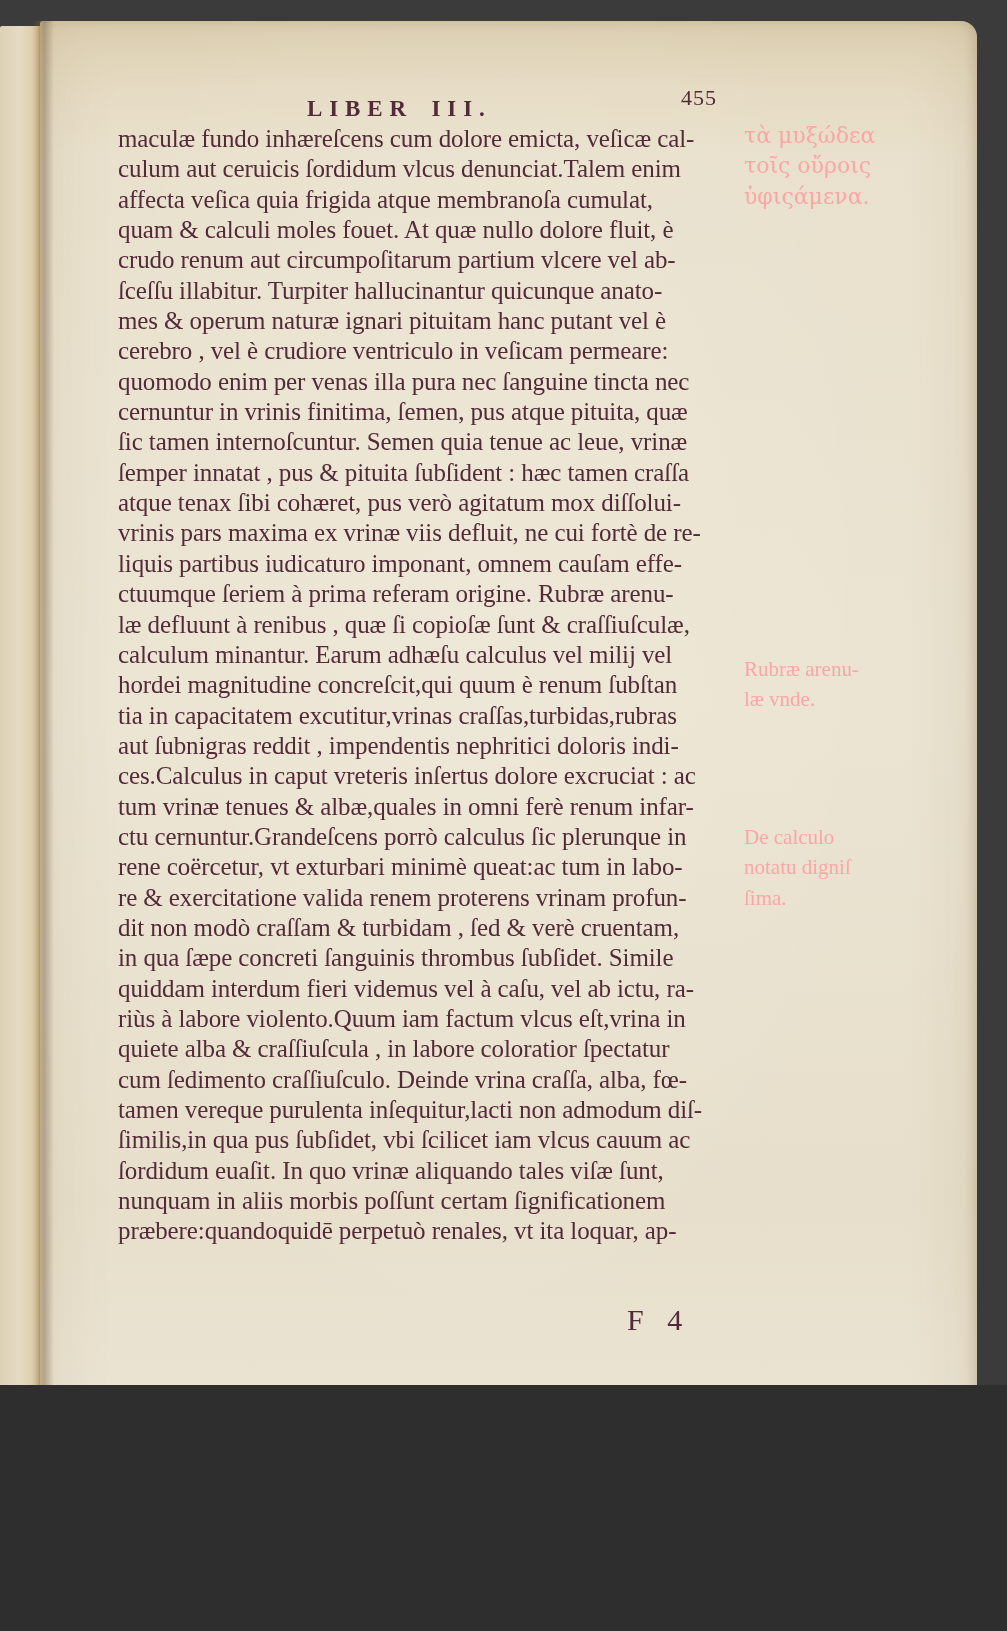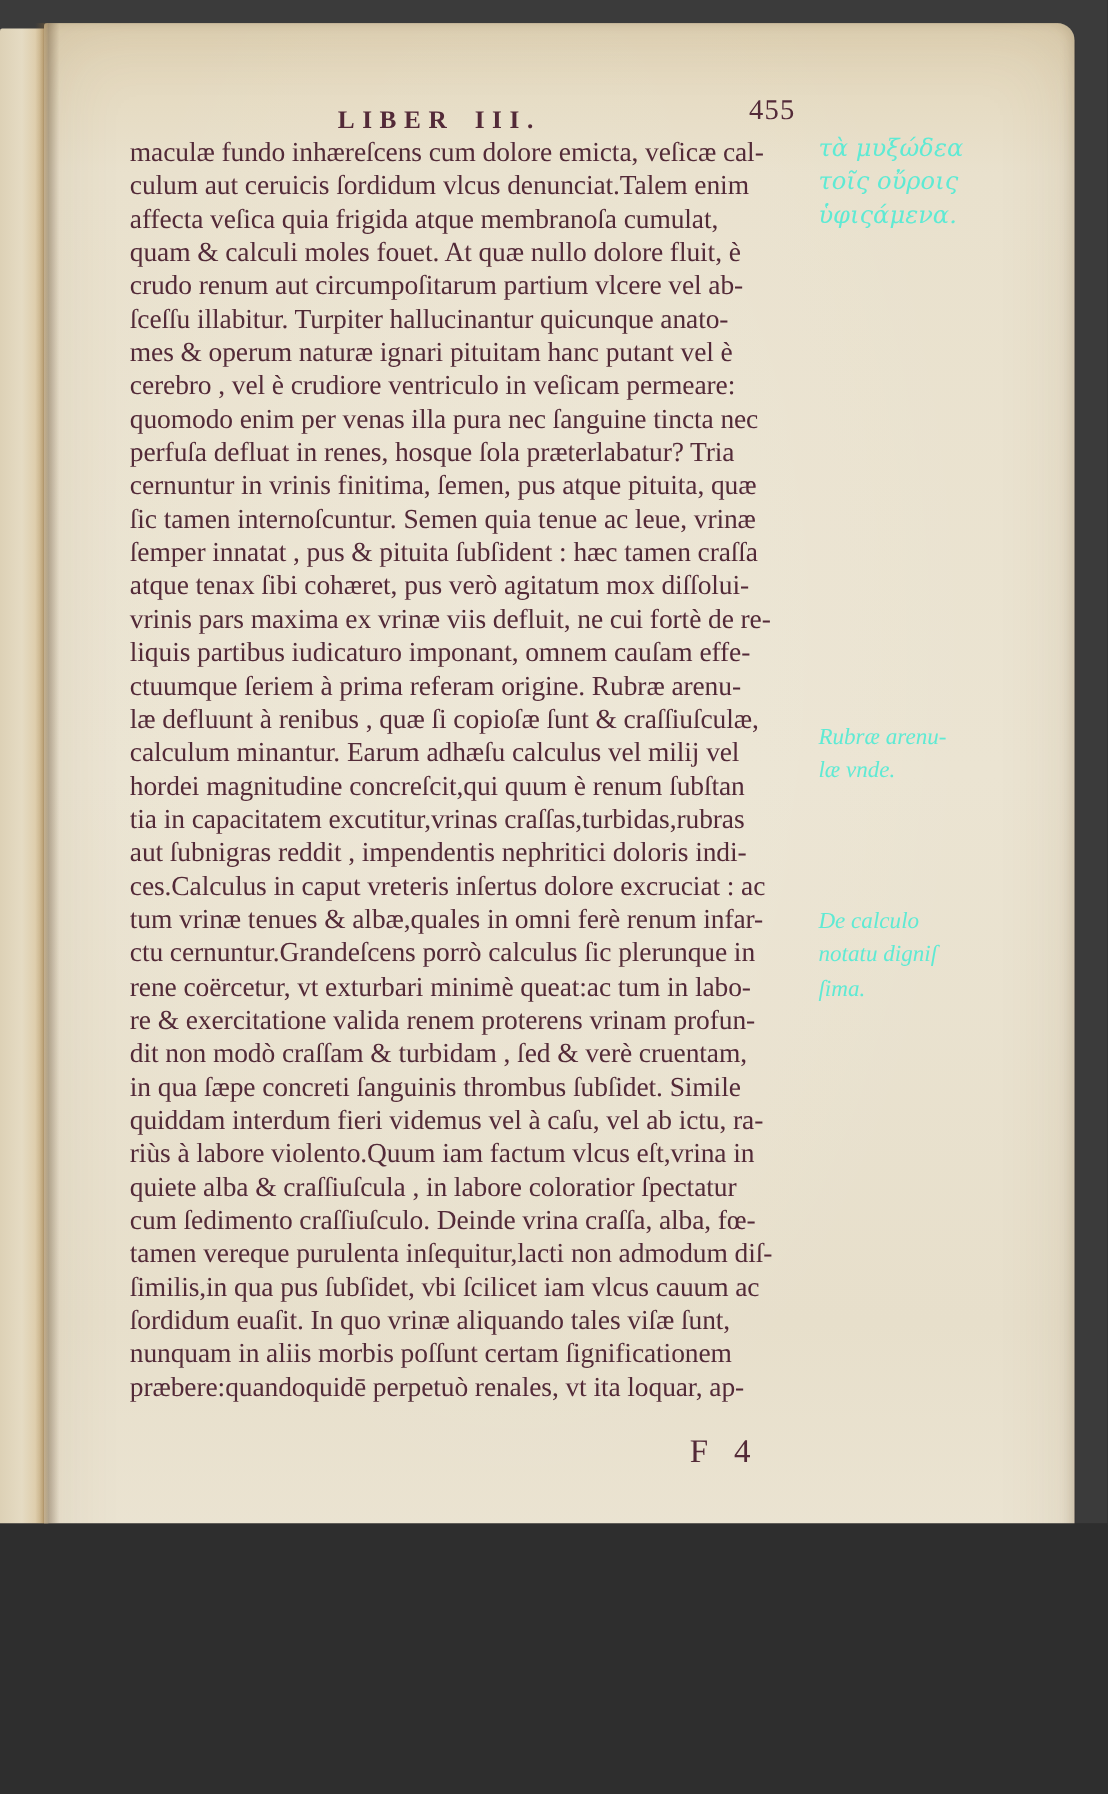--- a/index.html
+++ b/index.html
@@ -26,27 +26,27 @@
     position:absolute;left:32px;top:21px;width:22px;height:1510px;
     background:linear-gradient(90deg, rgba(100,70,30,0) 0%, rgba(140,105,55,.38) 42%, rgba(70,45,18,.30) 55%, rgba(140,105,55,0) 100%);
     pointer-events:none;
   }
   
   .ink{color:#532a38;}
   .running-title{
     position:absolute;left:307px;top:96px;font-size:23px;font-weight:bold;
     letter-spacing:.30em;word-spacing:.25em;white-space:nowrap;
   }
-  .page-number{position:absolute;left:681px;top:85px;font-size:26px;letter-spacing:1px;}
+  .page-number{position:absolute;left:681px;top:85px;font-size:22px;letter-spacing:1px;}
   .textblock{position:absolute;left:118px;top:124px;}
   .bodyline{
     height:30.35px;line-height:30.35px;font-size:25px;white-space:nowrap;
     letter-spacing:-0.1px;
   }
-  .margin-note{position:absolute;font-style:italic;color:#5eead4;}
+  .margin-note{position:absolute;color:#fca5a5;}
   .margin-note .line{height:30.35px;line-height:30.35px;white-space:nowrap;}
   .greek-note{left:744px;top:121px;font-size:22px;font-family:"DejaVu Serif",serif;}
   .note-rubrae{left:744px;top:640px;font-size:21px;margin-top:14px;}
   .note-calculo{left:744px;top:822px;font-size:21px;}
   .signature{
     position:absolute;left:627px;top:1303px;font-size:30px;word-spacing:16px;white-space:nowrap;
   }
   
   .footer-bar{
     position:absolute;left:0;top:1559px;width:1007px;height:72px;
@@ -83,21 +83,20 @@
   <div class="textblock ink">
       <div class="bodyline">maculæ fundo inhæreſcens cum dolore emicta, veſicæ cal-</div>
       <div class="bodyline">culum aut ceruicis ſordidum vlcus denunciat.Talem enim</div>
       <div class="bodyline">affecta veſica quia frigida atque membranoſa cumulat,</div>
       <div class="bodyline">quam &amp; calculi moles fouet.  At quæ nullo dolore fluit, è</div>
       <div class="bodyline">crudo renum aut circumpoſitarum partium vlcere vel ab-</div>
       <div class="bodyline">ſceſſu illabitur.  Turpiter hallucinantur quicunque anato-</div>
       <div class="bodyline">mes &amp; operum naturæ ignari pituitam hanc putant vel è</div>
       <div class="bodyline">cerebro , vel è crudiore ventriculo in veſicam permeare:</div>
       <div class="bodyline">quomodo enim per venas illa pura nec ſanguine tincta nec</div>
-      <div class="bodyline">perfuſa defluat in renes, hosque ſola præterlabatur?  Tria</div>
       <div class="bodyline">cernuntur in vrinis finitima, ſemen, pus atque pituita, quæ</div>
       <div class="bodyline">ſic tamen internoſcuntur. Semen quia tenue ac leue, vrinæ</div>
       <div class="bodyline">ſemper innatat , pus &amp; pituita ſubſident : hæc tamen craſſa</div>
       <div class="bodyline">atque tenax ſibi cohæret, pus verò agitatum mox diſſolui-</div>
       <div class="bodyline">vrinis pars maxima ex vrinæ viis defluit, ne cui fortè de re-</div>
       <div class="bodyline">liquis partibus iudicaturo imponant, omnem cauſam effe-</div>
       <div class="bodyline">ctuumque ſeriem à prima referam origine.  Rubræ arenu-</div>
       <div class="bodyline">læ defluunt à renibus , quæ ſi copioſæ ſunt &amp; craſſiuſculæ,</div>
       <div class="bodyline">calculum minantur.  Earum adhæſu calculus vel milij vel</div>
       <div class="bodyline">hordei magnitudine concreſcit,qui quum è renum ſubſtan</div>

